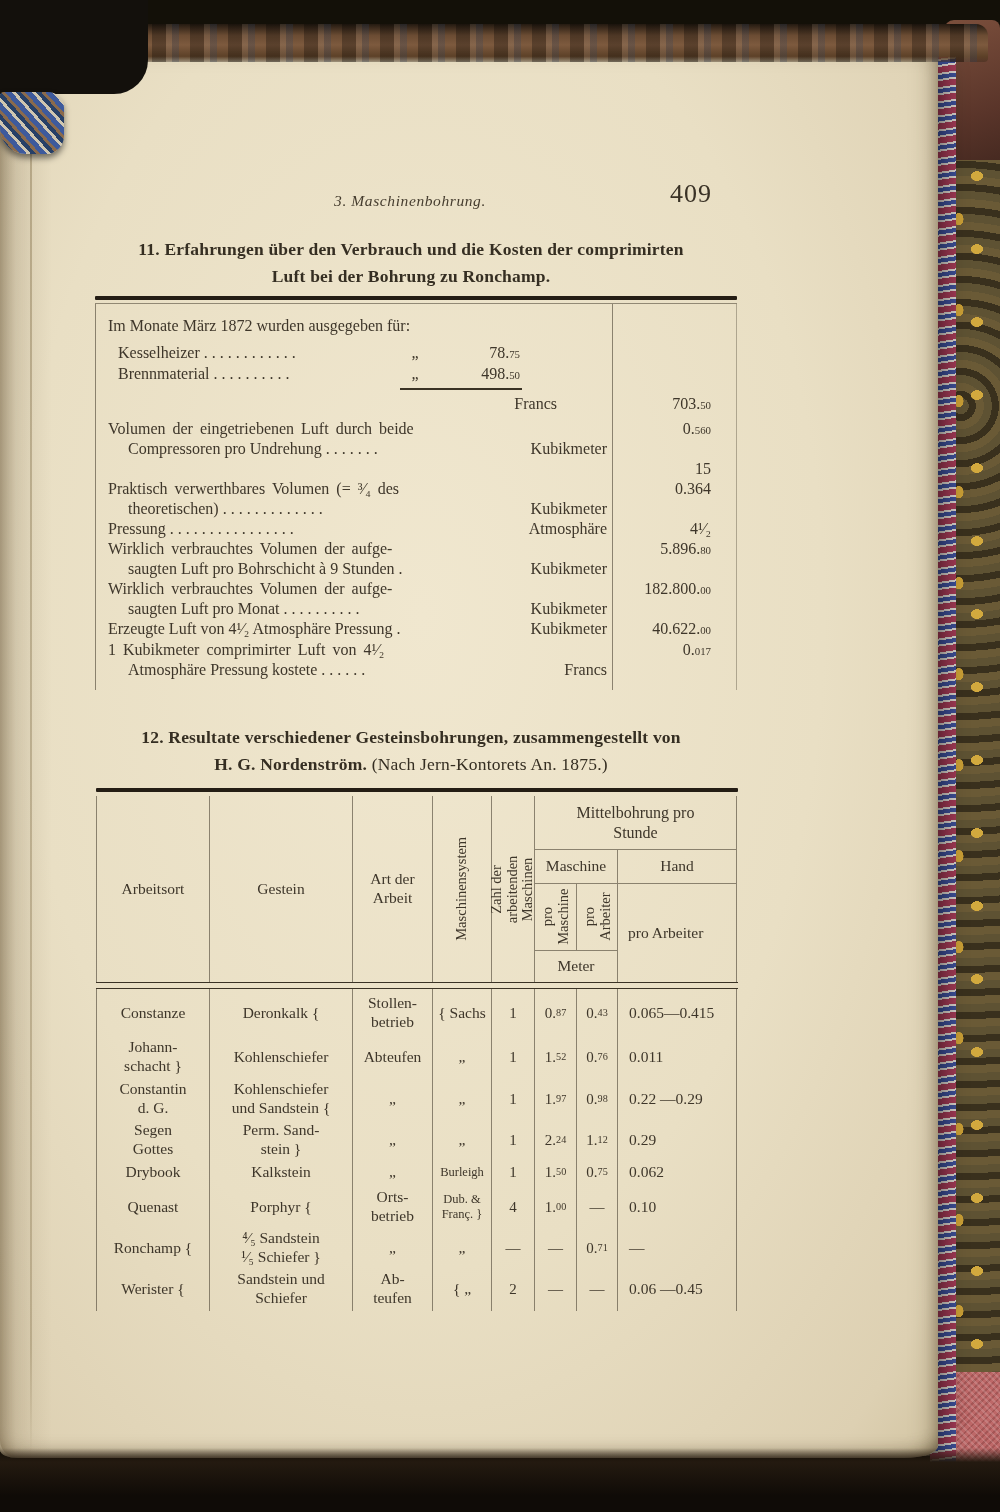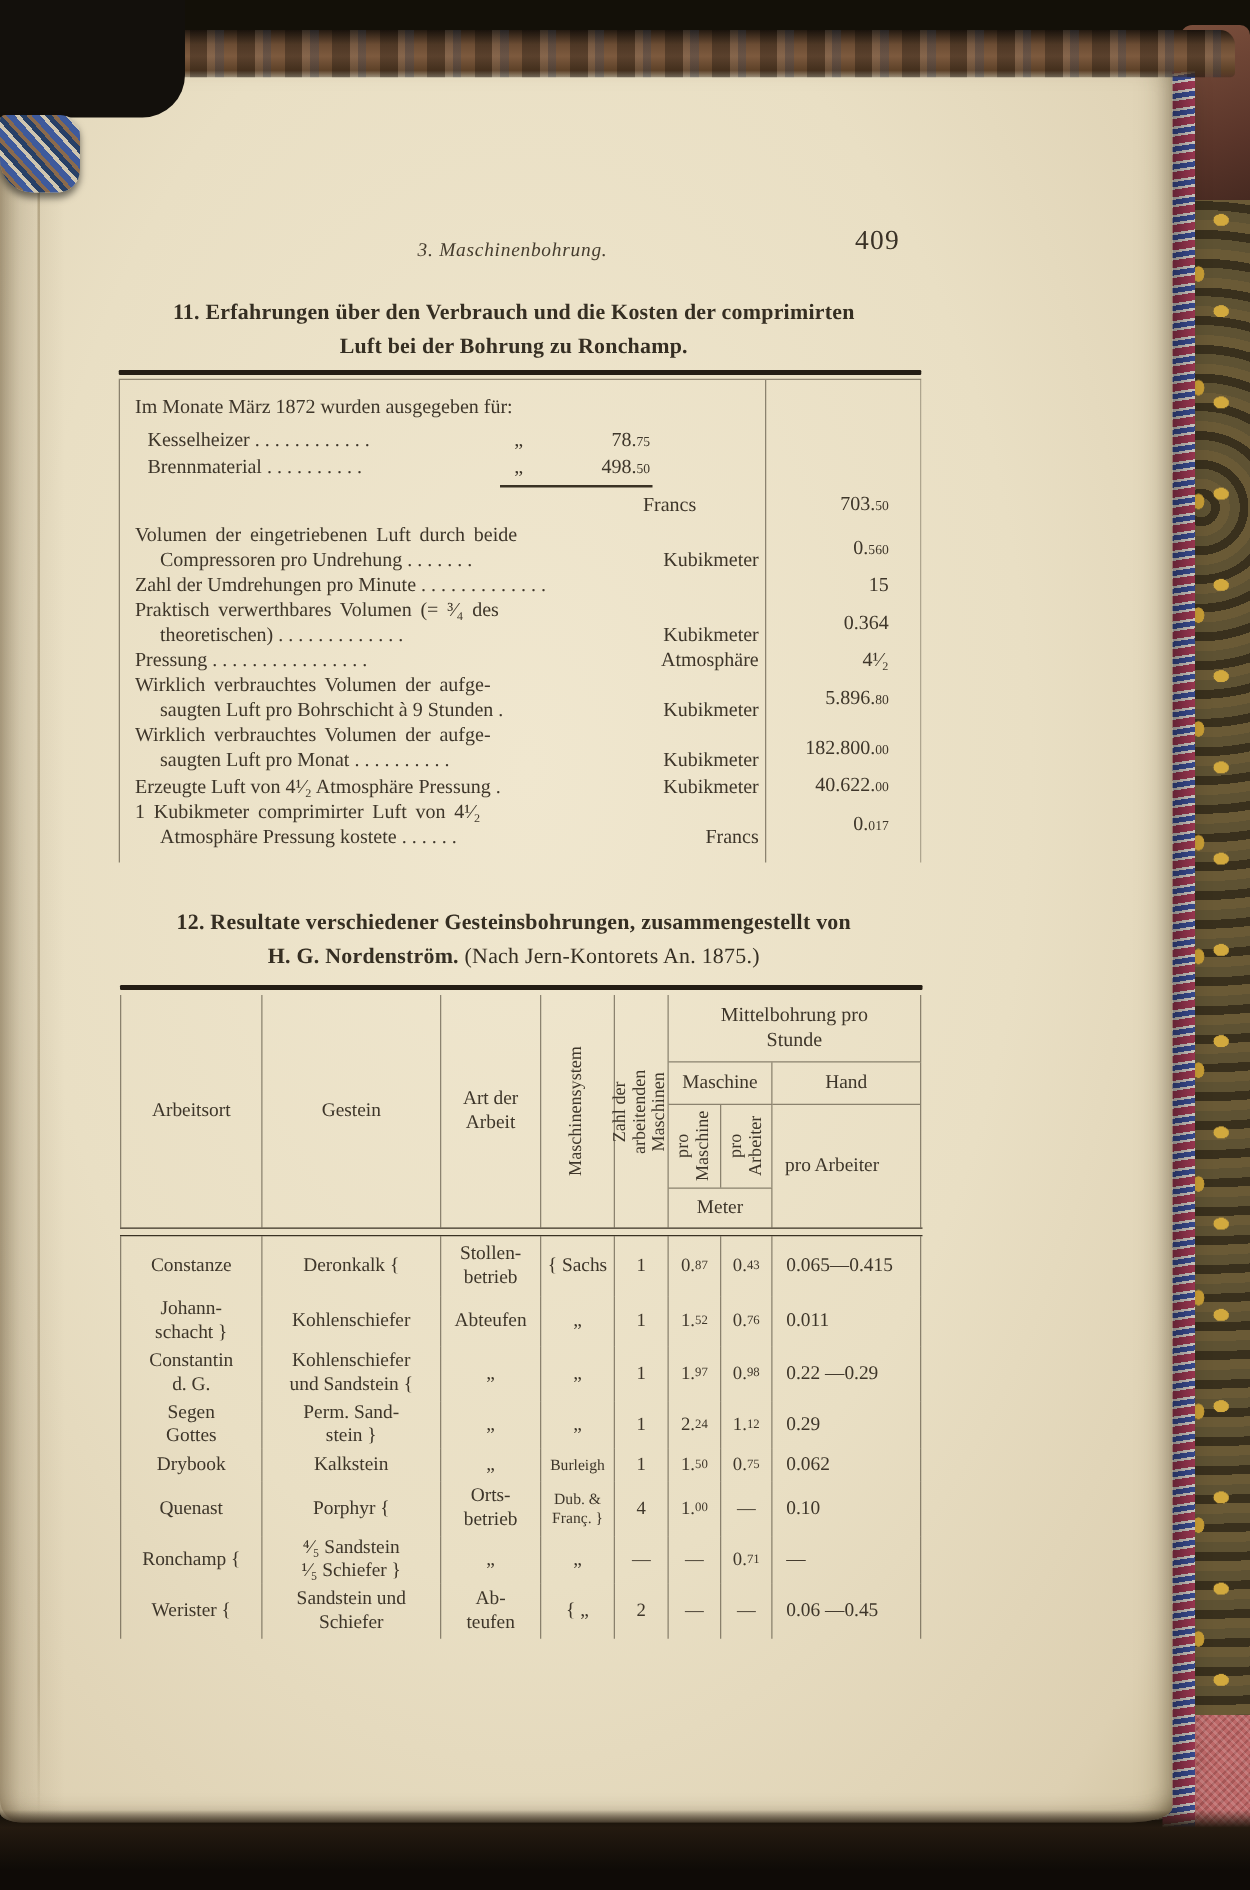--- a/index.html
+++ b/index.html
@@ -85,21 +85,21 @@
     background:linear-gradient(90deg, rgba(90,70,40,.30) 0, rgba(90,70,40,.12) 16px, rgba(0,0,0,0) 52px);
     border-radius:3px 0 0 18px;
   }
   .crease{left:30px;top:0;width:2px;height:100%;background:linear-gradient(180deg,rgba(120,100,60,.0),rgba(120,100,60,.38) 8%,rgba(120,100,60,.30) 92%,rgba(120,100,60,0));}
 
   
   .running-header{
     left:85px;top:140px;width:650px;text-align:center;
     font-style:italic;font-size:15.5px;letter-spacing:.6px;color:#453c2e;
   }
-  .page-number{left:684px;top:127px;font-size:22px;letter-spacing:1px;color:#3a3226;}
+  .page-number{left:670px;top:127px;font-size:26px;letter-spacing:1px;color:#3a3226;}
   .sec-title{
     left:85px;top:184px;width:652px;text-align:center;
     font-weight:bold;font-size:17.5px;line-height:27px;letter-spacing:.2px;color:#352e22;
   }
   .sec-title.t12{top:672px;}
   .t12-reg{font-weight:normal;}
 
   
   .table1{left:95px;top:244px;width:642px;}
   .rule-thick{height:4px;background:#241d14;border-radius:1px;}
@@ -108,21 +108,21 @@
   .t1-border-l{position:absolute;left:0;top:0;bottom:0;width:1px;background:#4a42339a;}
   .t1-divider{position:absolute;left:517px;top:0;bottom:0;width:1px;background:#4a42339a;}
   .t1-border-r{position:absolute;left:641px;top:0;bottom:0;width:1px;background:#4a423360;}
   .t1-intro{margin-bottom:7px;}
   .t1-expenses{margin-left:10px;width:402px;}
   .exp-row{display:flex;}
   .exp-label{flex:1;white-space:nowrap;overflow:hidden;}
   .exp-unit{width:50px;text-align:center;white-space:nowrap;}
   .exp-val{width:80px;text-align:right;white-space:nowrap;}
   .t1-sumline{margin:3px 0 4px 292px;width:122px;border-top:2px solid #3a3224;}
-  .t1-row{display:flex;align-items:center;}
+  .t1-row{display:flex;align-items:flex-start;}
   .t1-text{width:504px;}
   .t1-pre{word-spacing:3px;white-space:nowrap;overflow:hidden;}
   .t1-line{display:flex;}
   .t1-main{flex:1;white-space:nowrap;overflow:hidden;}
   .t1-main.ind{padding-left:20px;}
   .t1-unit{white-space:nowrap;padding-right:5px;}
   .t1-val{flex:1;text-align:right;padding-right:26px;white-space:nowrap;}
   .t1-row.sum{margin-bottom:4px;}
   .t1-row.sum .t1-unit{padding-right:55px;}
   .dec{font-size:68%;}
@@ -222,26 +222,20 @@
           <div class="t1-pre">Volumen der eingetriebenen Luft durch beide</div>
           <div class="t1-line">
               <span class="t1-main ind">Compressoren pro Undrehung . . . . . . .</span>
               <span class="t1-unit">Kubikmeter</span>
             </div>
         </div>
         <div class="t1-val"><span>0.</span><span class="dec">560</span></div>
       </div>
 
       <div class="t1-row">
-        <div class="t1-text">
-          <div class="t1-line">
-              <span class="t1-main">Zahl der Umdrehungen pro Minute . . . . . . . . . . . . .</span>
-              <span class="t1-unit"></span>
-            </div>
-        </div>
         <div class="t1-val">15</div>
       </div>
 
       <div class="t1-row">
         <div class="t1-text">
           <div class="t1-pre">Praktisch verwerthbares Volumen (= ³⁄₄ des</div>
           <div class="t1-line">
               <span class="t1-main ind">theoretischen) . . . . . . .   . . . . . .</span>
               <span class="t1-unit">Kubikmeter</span>
             </div>

